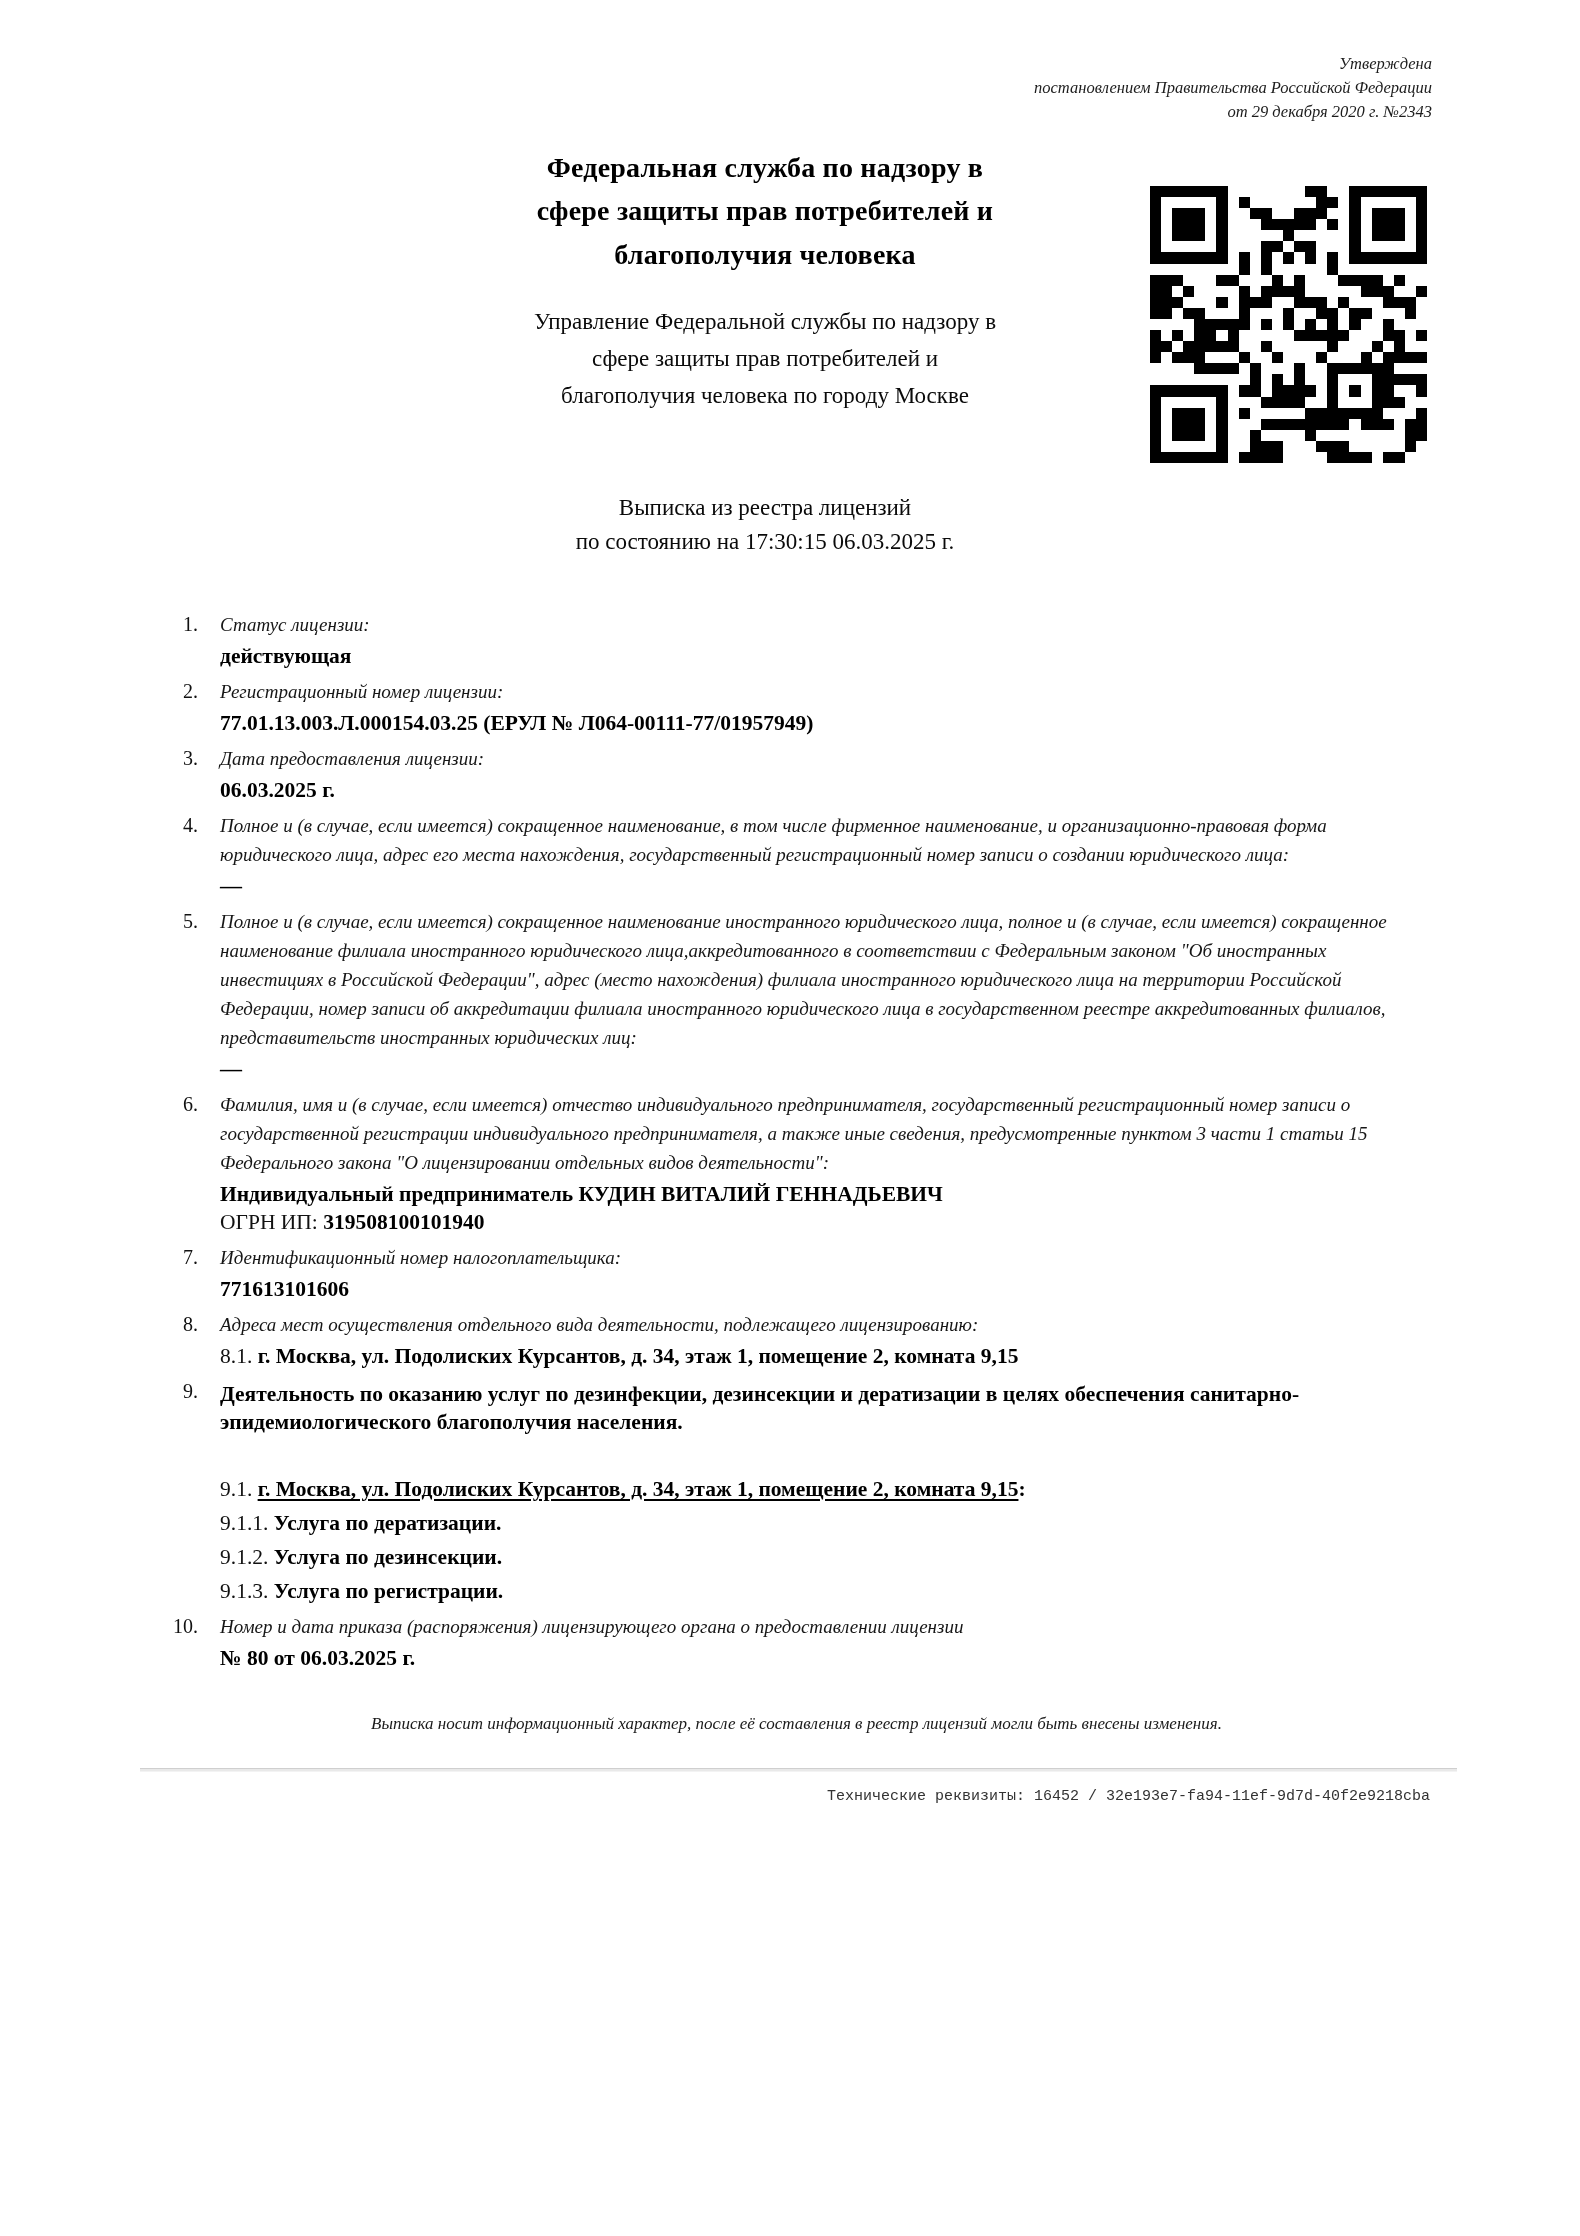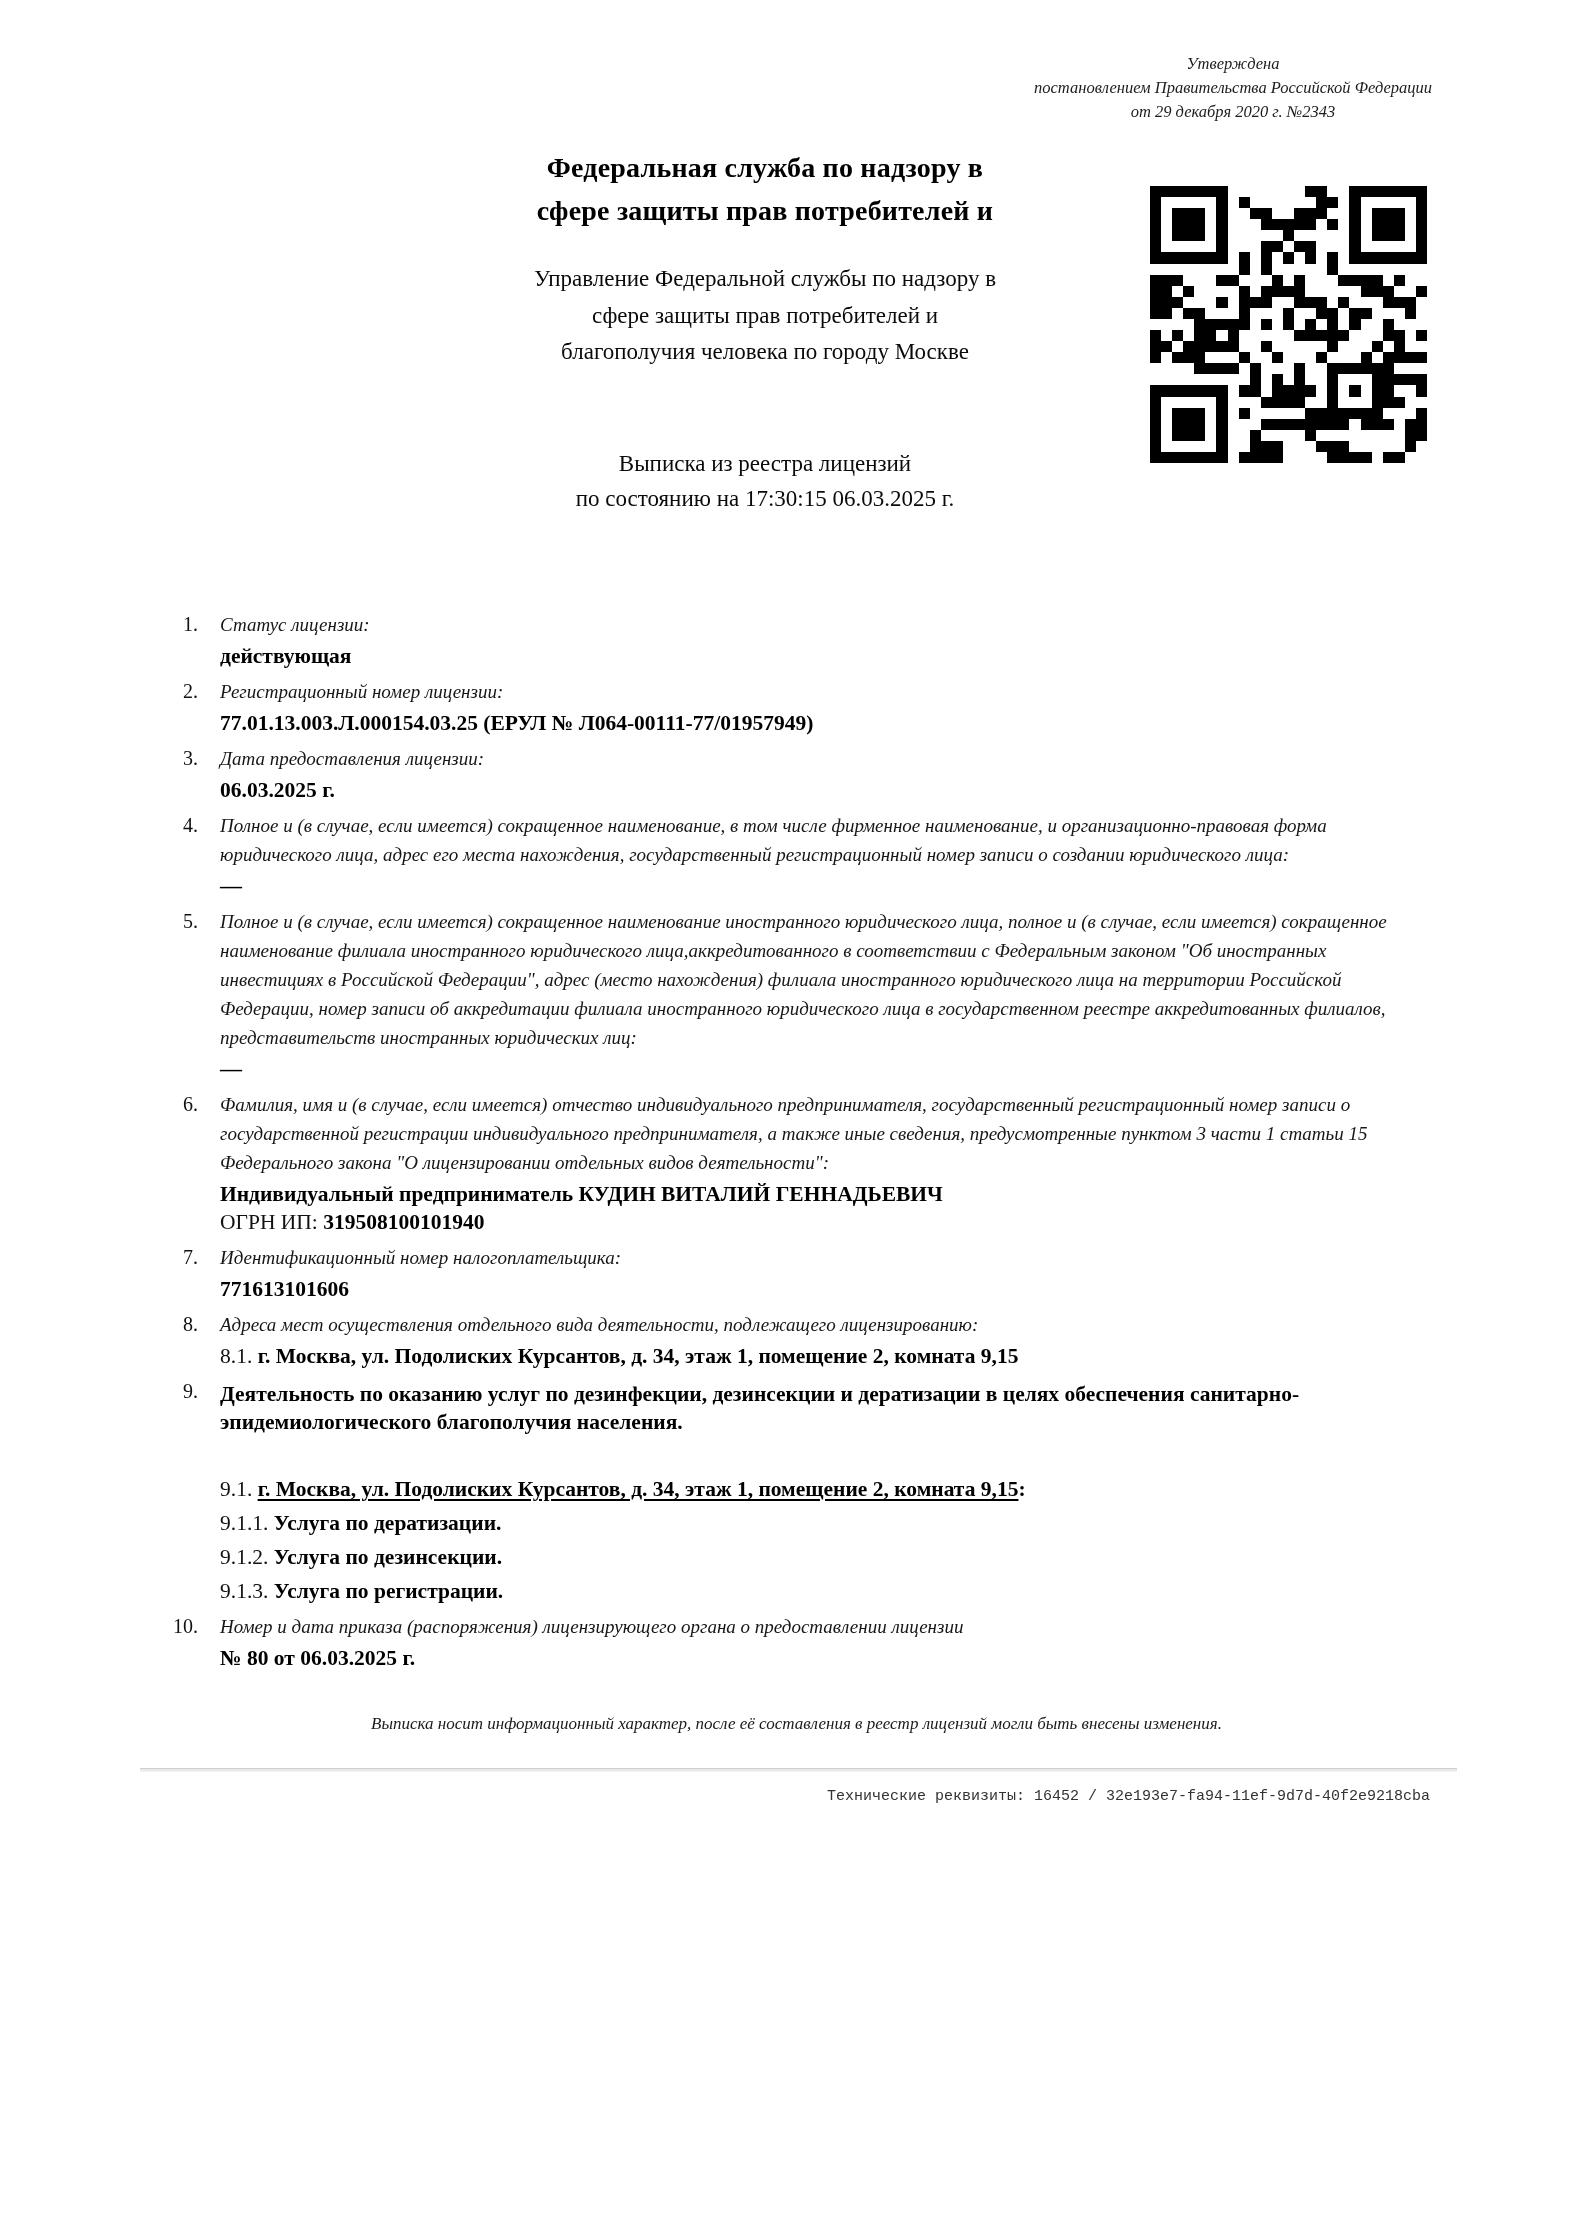--- a/index.html
+++ b/index.html
@@ -8,21 +8,21 @@
     position:relative;
     width:1580px; height:2236px;
     background:#ffffff;
     font-family:"Liberation Serif", serif;
     color:#141414;
     overflow:hidden;
   }
   
   .approval {
     position:absolute; top:52px; right:148px;
-    text-align:center;
+    text-align:right;
     font-style:italic;
     font-size:16.5px; line-height:1.45;
     color:#1c1c1c;
   }
   
   .header-text {
     position:absolute; top:146px; left:165px; width:1200px;
     text-align:center;
   }
   .title { font-size:28px; font-weight:bold; line-height:1.55; letter-spacing:.2px; color:#000; }
@@ -389,20 +389,21 @@
         <rect x="19" y="24" width="1" height="1" fill="#000000"></rect>
         <rect x="21" y="24" width="1" height="1" fill="#000000"></rect>
         <rect x="22" y="24" width="1" height="1" fill="#000000"></rect>
       </svg>
   </div>
 
   <div class="header-text">
     <div class="title">
       <div>Федеральная служба по надзору в</div>
       <div>сфере защиты прав потребителей и</div>
+      <div>благополучия человека</div>
     </div>
     <div class="subtitle">
       <div>Управление Федеральной службы по надзору в</div>
       <div>сфере защиты прав потребителей и</div>
       <div>благополучия человека по городу Москве</div>
     </div>
     <div class="extract">
       <div>Выписка из реестра лицензий</div>
       <div>
         <span>по состоянию на</span>

